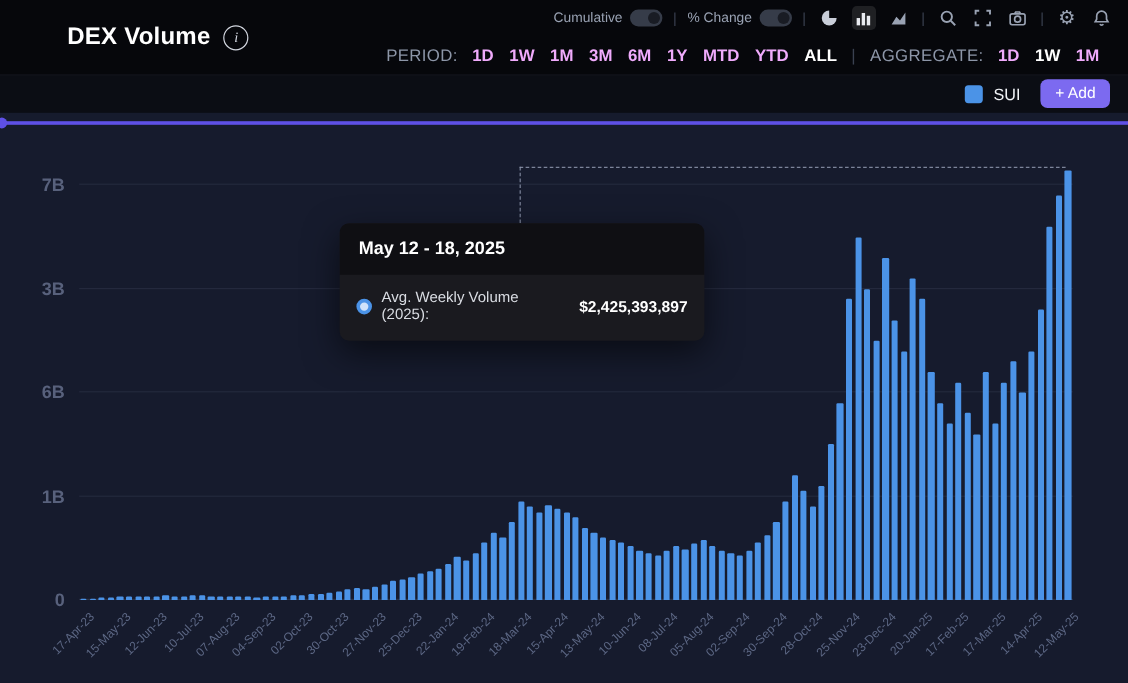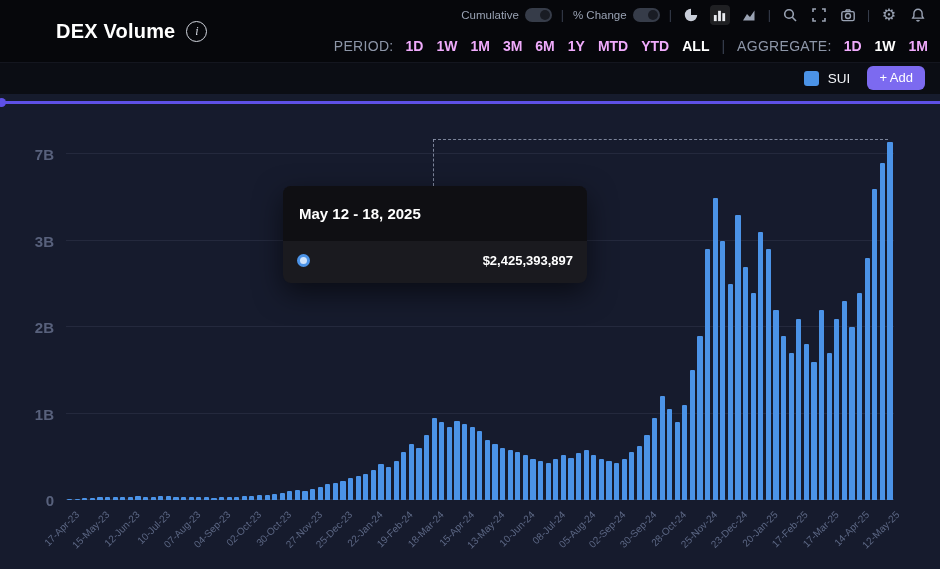--- a/index.html
+++ b/index.html
@@ -17,21 +17,21 @@
     font-family:"Liberation Serif",serif;font-style:italic;cursor:pointer;}
   .row1{position:absolute;top:0;right:12px;height:30px;display:flex;align-items:center;gap:9px;
     color:#99a2b3;font-size:11.5px;}
   .ctl{display:flex;align-items:center;gap:6px;}
   .toggle{width:27px;height:14px;border-radius:8px;background:#363c49;position:relative;display:inline-block;cursor:pointer;}
   .toggle::after{content:'';position:absolute;right:2px;top:2px;width:10px;height:10px;border-radius:50%;background:#191c24;}
   .sep{color:#3a4151;font-size:12px;}
   .icon-btn{display:flex;align-items:center;justify-content:center;width:20px;height:20px;cursor:pointer;color:#99a2b3;}
   .icon-btn.active{background:rgba(255,255,255,.10);border-radius:4px;}
   .gear-glyph{font-size:16px;line-height:1;color:#99a2b3;font-family:"DejaVu Sans",sans-serif;}
-  .row2{position:absolute;top:30px;right:12px;height:32px;display:flex;align-items:center;gap:12px;
+  .row2{position:absolute;top:30px;right:24px;height:32px;display:flex;align-items:center;gap:12px;
     font-size:14px;color:#8d96a8;}
   .grp-label{color:#8d96a8;letter-spacing:.3px;}
   .opts{display:inline-flex;gap:13px;}
   .opt{color:#f0abfc;cursor:pointer;font-weight:bold;}
   .opt.selected{color:#ffffff;font-weight:700;}
   .sep2{color:#3a4151;}
   
   .legend-row{position:absolute;top:62px;left:0;width:940px;height:32px;background:#0b0d14;
     display:flex;align-items:center;justify-content:flex-end;gap:9px;padding-right:15px;box-sizing:border-box;z-index:9;}
   .swatch{width:15px;height:15px;border-radius:3px;display:inline-block;}
@@ -48,21 +48,21 @@
   .ylabel{position:absolute;left:-54px;width:42px;text-align:right;font-size:15px;font-weight:700;color:#58617c;}
   .bar{position:absolute;bottom:0;width:5.2px;border-radius:1px 1px 0 0;}
   .xaxis{position:absolute;left:66px;top:412px;width:828px;height:60px;pointer-events:none;}
   .xlabel{position:absolute;top:3px;transform:rotate(-45deg);transform-origin:100% 0;
     font-size:10px;color:#5c6784;white-space:nowrap;}
   .cross-h{position:absolute;left:433px;top:45px;width:455px;border-top:1.5px dashed #8e97ad;opacity:.85;z-index:4;}
   .cross-v{position:absolute;left:433px;top:45px;height:47px;border-left:1.5px dashed #8e97ad;opacity:.85;z-index:4;}
   
   .tooltip{position:absolute;left:283px;top:92px;width:304px;background:#1a1a1f;border-radius:8px;
     box-shadow:0 10px 28px rgba(0,0,0,.55);overflow:hidden;z-index:6;}
-  .tooltip-header{background:#0f0f13;padding:19px 16px;font-size:15px;font-weight:700;color:#fff;}
+  .tooltip-header{background:#0f0f13;padding:13px 16px;font-size:15px;font-weight:700;color:#fff;}
   .tooltip-body{padding:12px 14px 15px;display:flex;flex-direction:column;gap:11px;}
   .tt-row{display:flex;align-items:center;gap:8px;font-size:12.5px;}
   .tt-dot{width:7px;height:7px;border-radius:50%;background:#cfe3fb;border:3px solid #4b93e7;flex:0 0 auto;}
   .tt-label{color:#d9dce2;}
   .tt-value{margin-left:auto;font-weight:700;color:#fff;font-size:13px;}
   svg{display:block;}
 </style>
 </head>
 <body>
 
@@ -166,21 +166,21 @@
   <div class="scrub" id="scrub" style="background: rgb(94, 80, 230);">
     <span class="scrub-dot" id="scrub-dot" style="background: rgb(94, 80, 230);"></span>
   </div>
 
   <div class="plot" id="plot">
       <div class="gridline zero" style="bottom: 0px;"></div>
       <div class="ylabel" style="bottom: -9px;">0</div>
       <div class="gridline" style="bottom: 86.4px;"></div>
       <div class="ylabel" style="bottom: 77.4px; text-align: right;">1B</div>
       <div class="gridline" style="bottom: 172.8px;"></div>
-      <div class="ylabel" style="bottom: 163.8px;">2B</div>
+      <div class="ylabel" style="bottom: 163.8px;">6B</div>
       <div class="gridline" style="bottom: 259.2px;"></div>
       <div class="ylabel" style="bottom: 250.2px;">3B</div>
       <div class="gridline" style="bottom: 345.6px;"></div>
       <div class="ylabel" style="bottom: 336.6px;">7B</div>
       <div class="bar" style="left: 1px; height: 1.5px; background: rgb(75, 147, 231);"></div>
       <div class="bar" style="left: 8.59633px; height: 1.5px; background: rgb(75, 147, 231);"></div>
       <div class="bar" style="left: 16.1927px; height: 1.728px; background: rgb(75, 147, 231);"></div>
       <div class="bar" style="left: 23.789px; height: 2.16px; background: rgb(75, 147, 231);"></div>
       <div class="bar" style="left: 31.3853px; height: 3.456px; background: rgb(75, 147, 231);"></div>
       <div class="bar" style="left: 38.9817px; height: 3.024px; background: rgb(75, 147, 231);"></div>
@@ -320,17 +320,18 @@
     </div>
 
   <div class="cross-h"></div>
   <div class="cross-v"></div>
 
   <div class="tooltip">
     <div class="tooltip-header">May 12 - 18, 2025</div>
     <div class="tooltip-body">
       <div class="tt-row">
         <span class="tt-dot"></span>
+        <span class="tt-label">Avg. Weekly Volume (2025):</span>
         <span class="tt-value">$2,425,393,897</span>
       </div>
     </div>
   </div>
 </div>
 
 </body></html>

